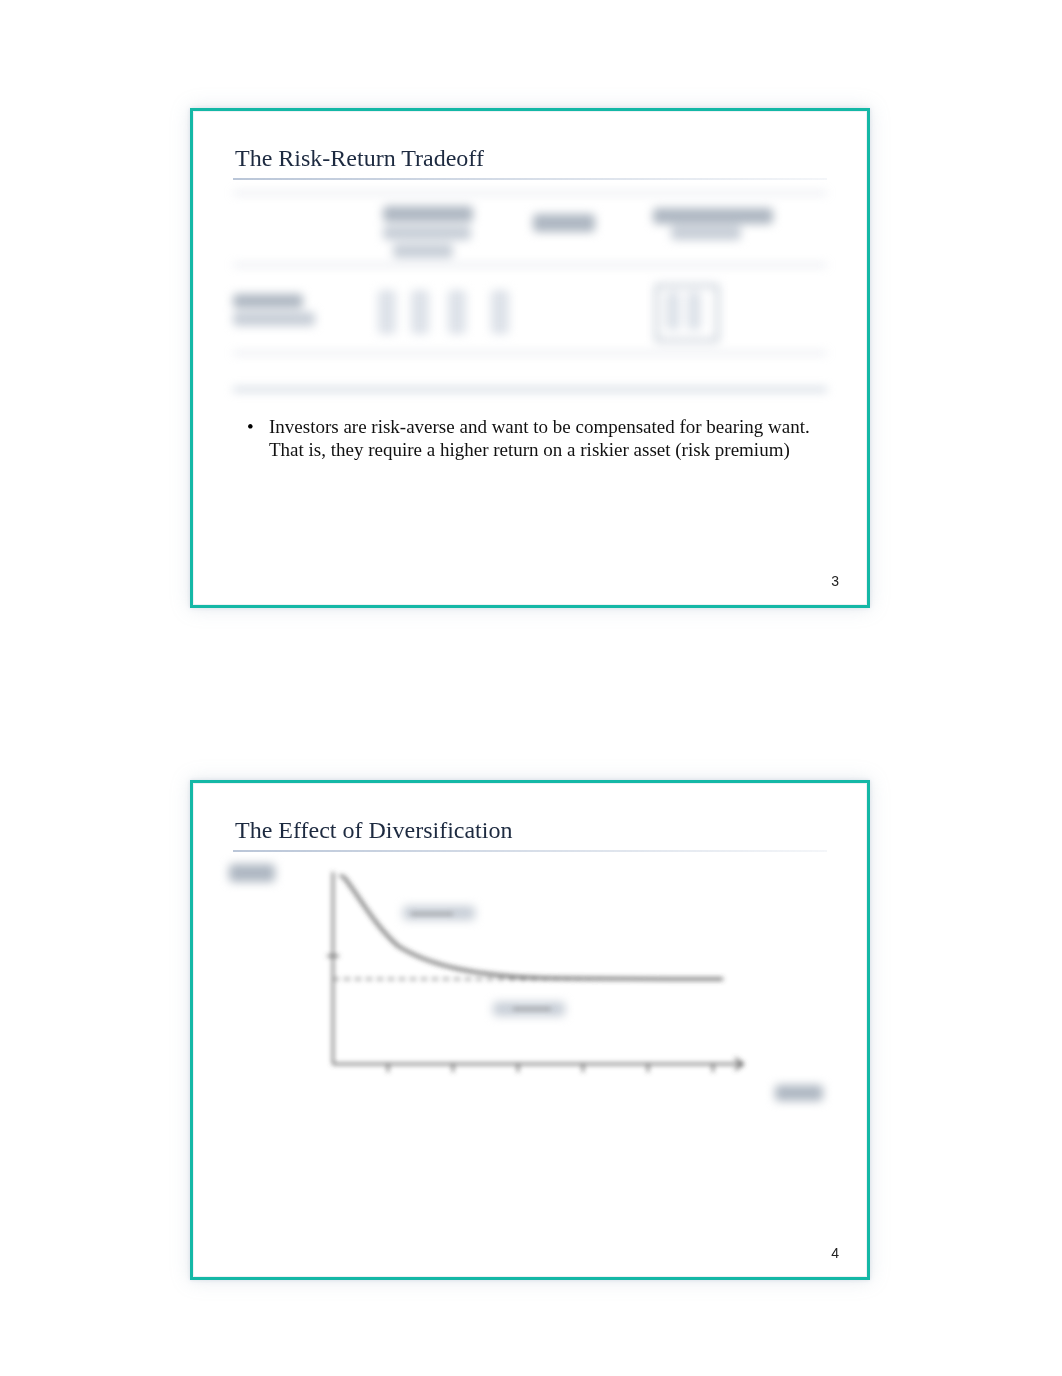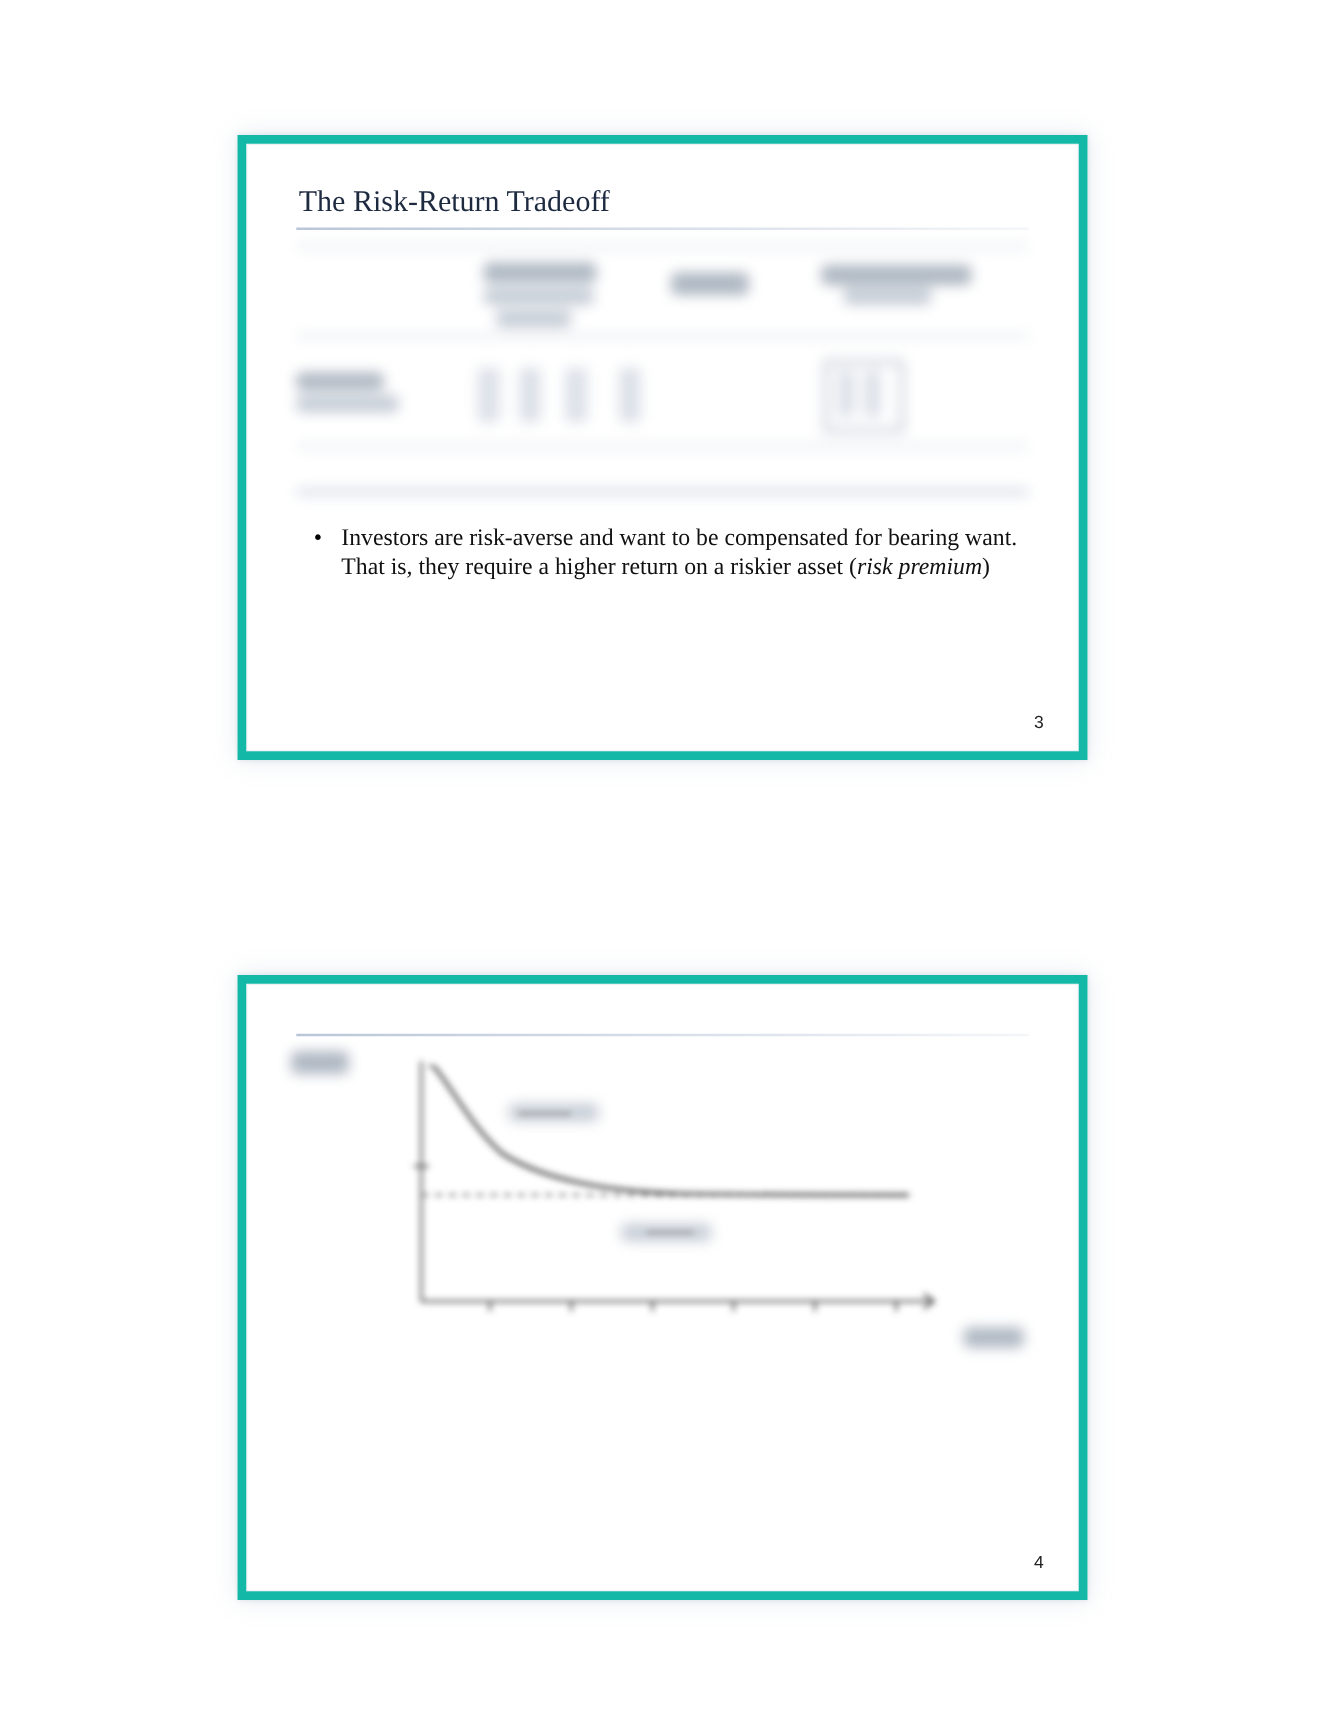--- a/index.html
+++ b/index.html
@@ -15,21 +15,21 @@
     position: relative;
     background: #fff;
     box-sizing: border-box;
   }
   .slide {
     position: absolute;
     left: 190px;
     width: 680px;
     height: 500px;
     box-sizing: border-box;
-    border: 7px solid #14b8a6;
+    border: 3px solid #14b8a6;
     box-shadow:
       inset 0 0 0 1px #eef1f4,
       0 0 18px rgba(150,170,190,0.25),
       0 0 4px rgba(150,170,190,0.3);
     background: #ffffff;
     padding: 34px 40px 20px 40px;
   }
   .slide.slide-1 { top: 108px; }
   .slide.slide-2 { top: 780px; }
 
@@ -125,21 +125,21 @@
     margin-bottom: 8px;
   }
   ul.bullets li::before {
     content: "•";
     position: absolute;
     left: 6px;
     top: 0;
     font-size: 19px;
     color: #000;
   }
-  .italic { font-style: italic; }
+  .italic { }
 
   .page-num {
     position: absolute;
     right: 28px;
     bottom: 16px;
     font-family: Arial, Helvetica, sans-serif;
     font-size: 14px;
     color: #222;
   }
 </style>
@@ -182,20 +182,21 @@
     <ul class="bullets">
       <li>
         <span>Investors are risk-averse and want to be compensated for bearing want. That is, they require a higher return on a riskier asset (</span><span class="italic">risk premium</span><span>)</span>
       </li>
     </ul>
 
     <div class="page-num">3</div>
   </div>
 
   <div class="slide slide-2">
+    <h2 class="slide-title">The Effect of Diversification</h2>
     <div class="title-rule"></div>
 
     <div class="s2-region">
       <div class="blur-stack" style="position:absolute; inset:0;">
         <span class="blob dark s2-ylab"></span>
         <span class="blob dark s2-xlab"></span>
 
         <span class="blob" style="position:absolute; left:170px; top:42px; width:72px; height:14px;"></span>
         <span class="blob" style="position:absolute; left:260px; top:138px; width:72px; height:14px;"></span>
       </div>

